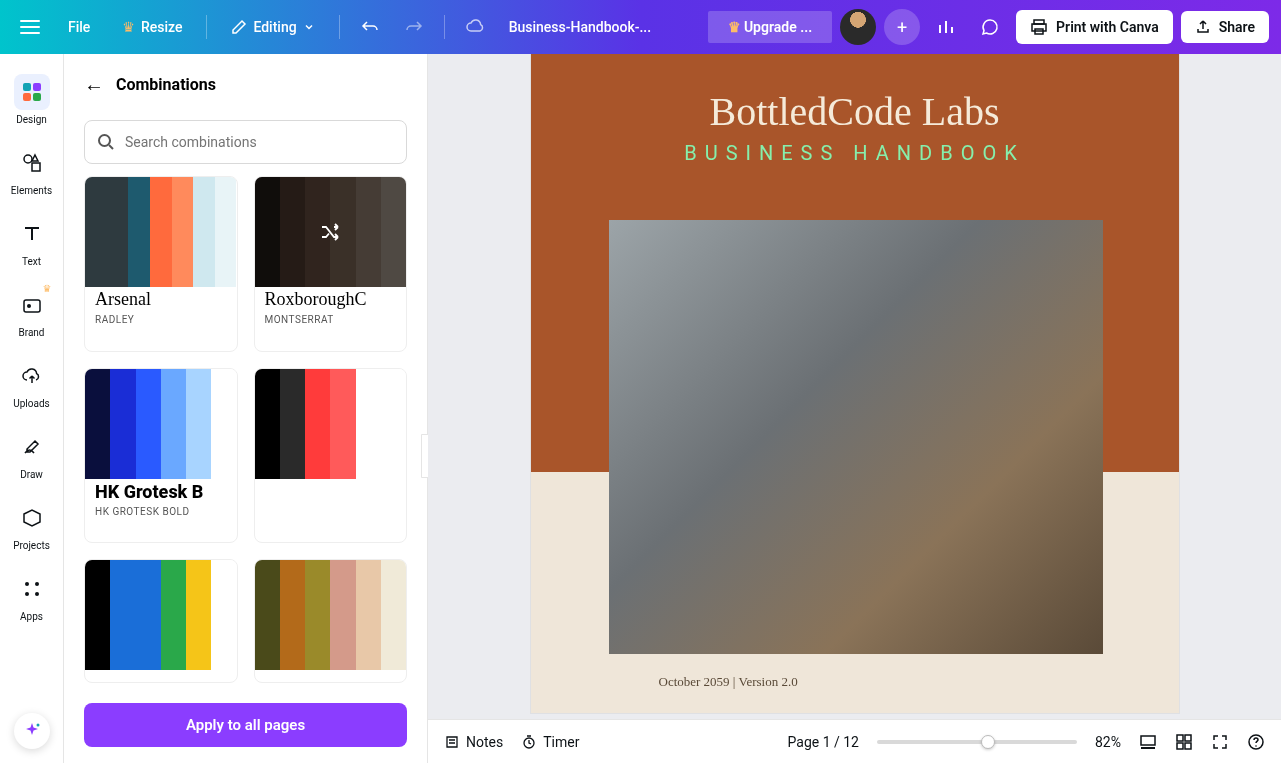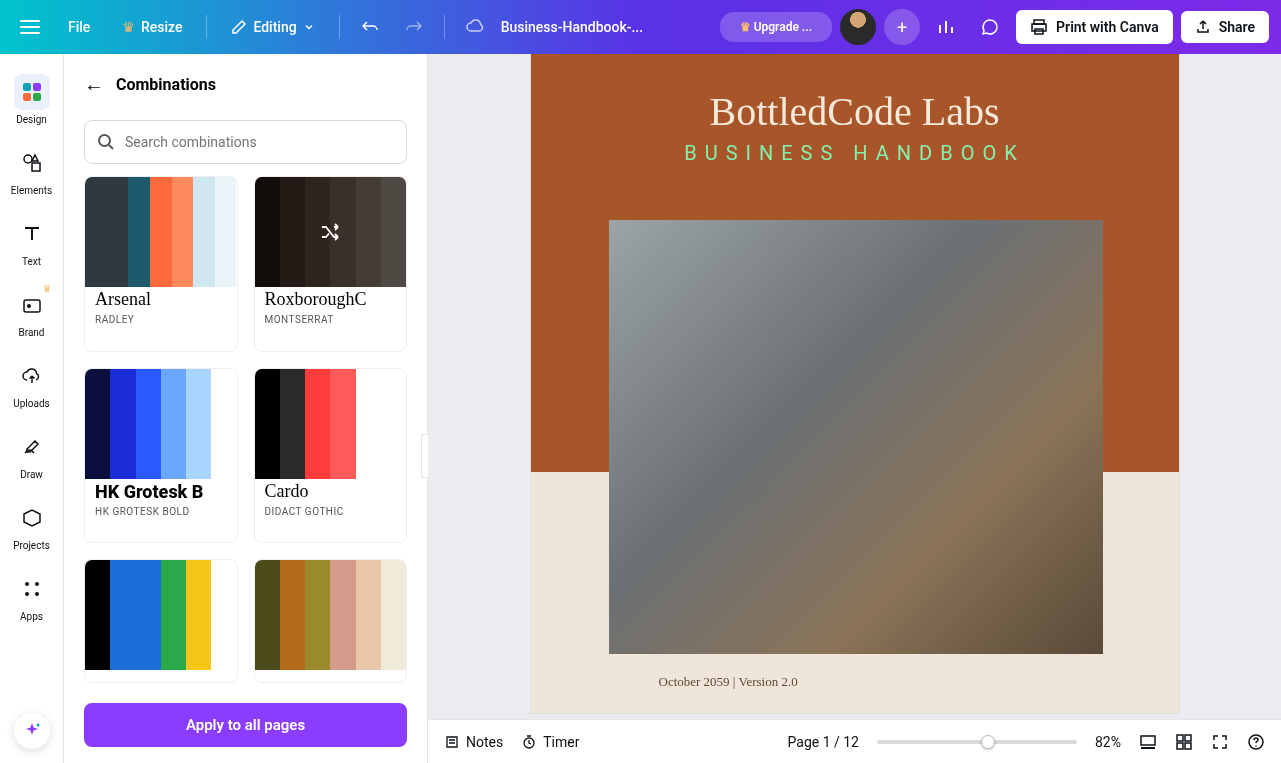--- a/index.html
+++ b/index.html
@@ -3,23 +3,23 @@
 <meta charset="utf-8">
 <style>
 *{box-sizing:border-box;margin:0;padding:0;font-family:-apple-system,BlinkMacSystemFont,"Segoe UI",Roboto,sans-serif}
 body{width:1281px;height:763px;overflow:hidden;background:#fff}
 .topbar{height:54px;background:linear-gradient(90deg,#00c4cc 0%,#5a32e6 50%,#7d2ae8 100%);display:flex;align-items:center;padding:0 12px;gap:8px;color:#fff}
 .hamburger{width:36px;height:36px;display:flex;flex-direction:column;justify-content:center;gap:4px;cursor:pointer;padding:8px}
 .hamburger span{height:2px;background:#fff;border-radius:1px}
 .tb-btn{display:flex;align-items:center;gap:6px;padding:8px 12px;border-radius:6px;font-size:14px;font-weight:500;cursor:pointer}
 .tb-sep{width:1px;height:24px;background:rgba(255,255,255,.3);margin:0 4px}
 .crown{color:#fdbc68}
-.doc-title{flex:0 0 auto;font-size:14px;font-weight:500}
+.doc-title{margin-left:8px;flex:0 0 auto;font-size:14px;font-weight:500}
 .tb-spacer{flex:1}
-.upgrade-btn{background:rgba(255,255,255,.2);border-radius:14px;padding:8px 20px;font-size:12px;font-weight:600}
+.upgrade-btn{background:rgba(255,255,255,.2);border-radius:2px;padding:8px 20px;font-size:14px;font-weight:600}
 .avatar{width:36px;height:36px;border-radius:50%;background:#333 center/cover;background-image:radial-gradient(circle at 50% 30%,#d4a574 25%,#2a2a2a 26%)}
 .plus-circle{width:36px;height:36px;border-radius:50%;background:rgba(255,255,255,.2);display:flex;align-items:center;justify-content:center;font-size:18px}
 .icon-btn{width:36px;height:36px;display:flex;align-items:center;justify-content:center;border-radius:6px}
 .print-btn{background:#fff;color:#0d1216;border-radius:6px;padding:8px 14px;font-size:14px;font-weight:600;display:flex;align-items:center;gap:8px}
 .share-btn{background:#fff;color:#0d1216;border-radius:6px;padding:8px 14px;font-size:14px;font-weight:600;display:flex;align-items:center;gap:8px}
 .main{display:flex;height:calc(100% - 54px)}
 .rail{width:64px;background:#fff;border-right:1px solid #e5e5e5;display:flex;flex-direction:column;align-items:center;padding-top:12px;gap:4px;position:relative}
 .rail-item{width:60px;display:flex;flex-direction:column;align-items:center;gap:4px;padding:8px 0;cursor:pointer;font-size:10px;color:#0d1216}
 .rail-item.active .rail-icon{background:#eaf0fe}
 .rail-icon{width:36px;height:36px;border-radius:8px;display:flex;align-items:center;justify-content:center}
@@ -276,24 +276,20 @@
         </div>
         <div class="combo-card">
           <div class="palette">
             <span style="background: rgb(0, 0, 0);"></span>
             <span style="background: rgb(42, 42, 42);"></span>
             <span style="background: rgb(255, 59, 59);"></span>
             <span style="background: rgb(255, 90, 90);"></span>
             <span style="background: rgb(255, 255, 255);"></span>
             <span style="background: rgb(255, 255, 255);"></span>
           </div>
-          <div class="combo-text">
-            <div class="t1" style="font-family:Georgia,serif;font-weight:400">Cardo</div>
-            <div class="t2">Didact Gothic</div>
-          </div>
         </div>
         <div class="combo-card">
           <div class="palette">
             <span style="background: rgb(0, 0, 0);"></span>
             <span style="background: rgb(26, 110, 216);"></span>
             <span style="background: rgb(26, 110, 216);"></span>
             <span style="background: rgb(42, 168, 74);"></span>
             <span style="background: rgb(245, 197, 24);"></span>
             <span style="background: rgb(255, 255, 255);"></span>
           </div>

